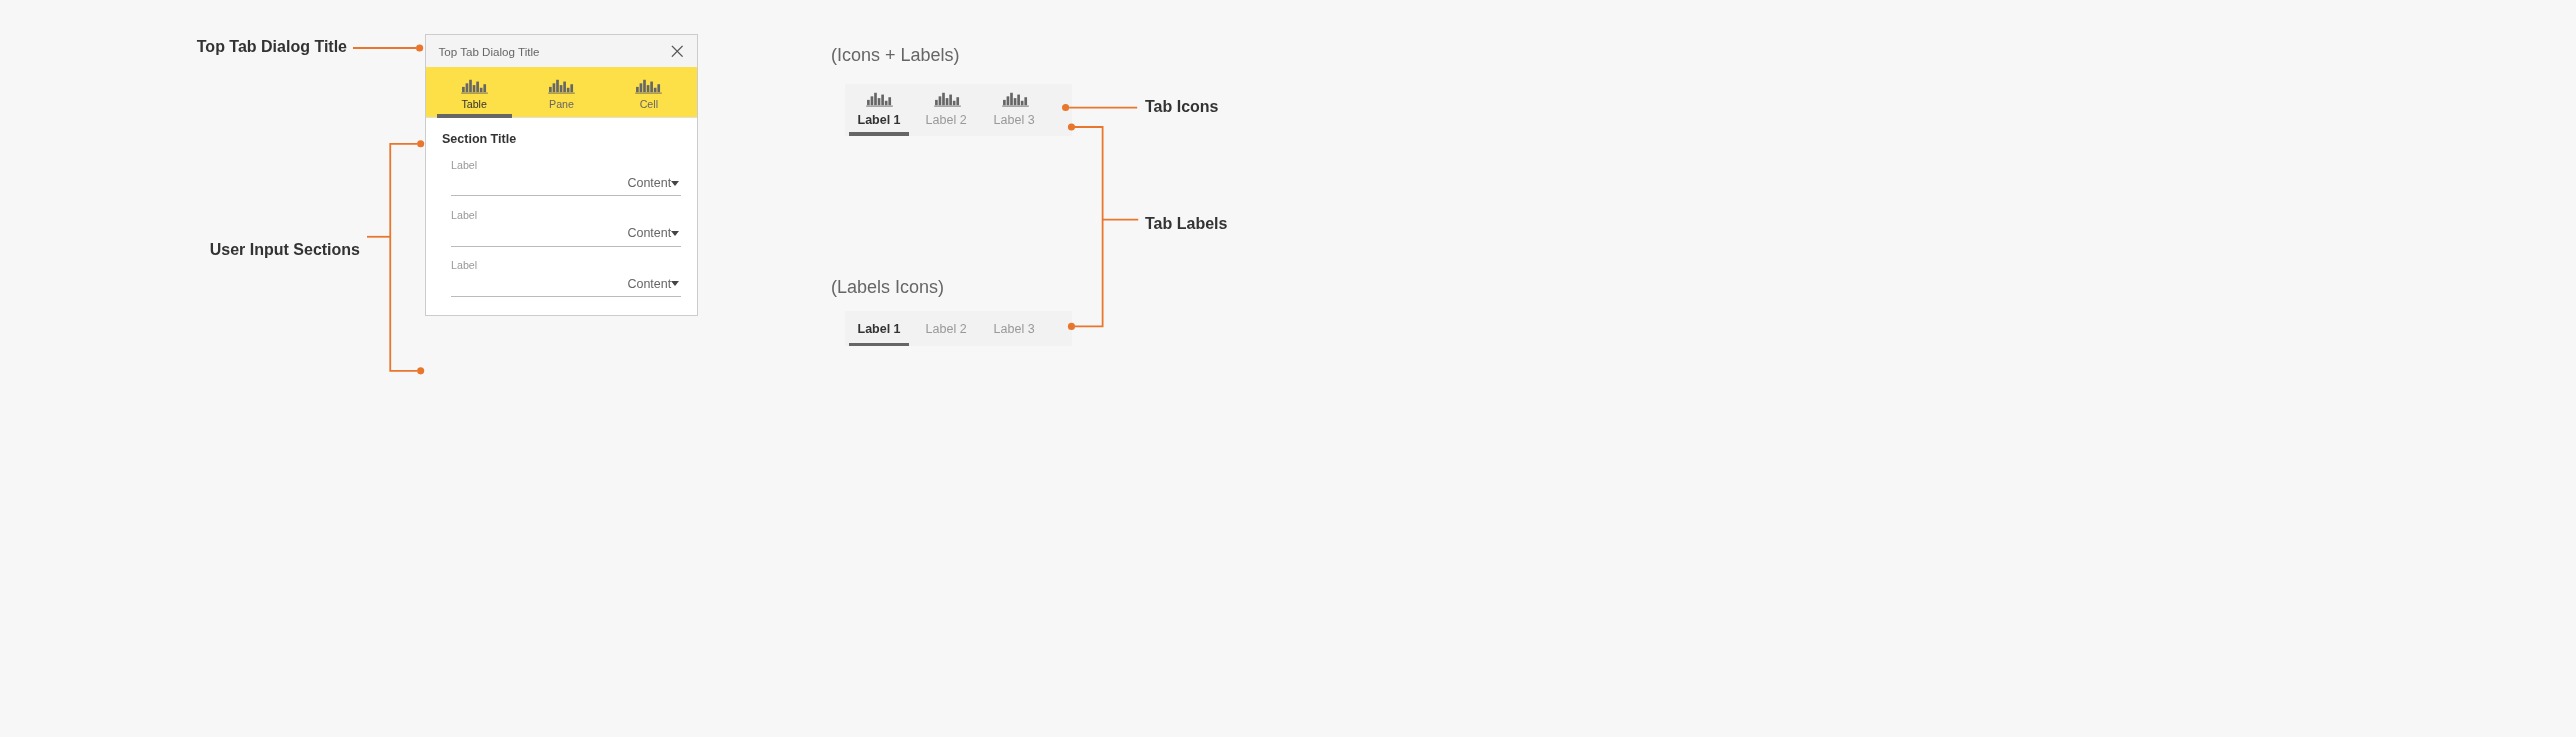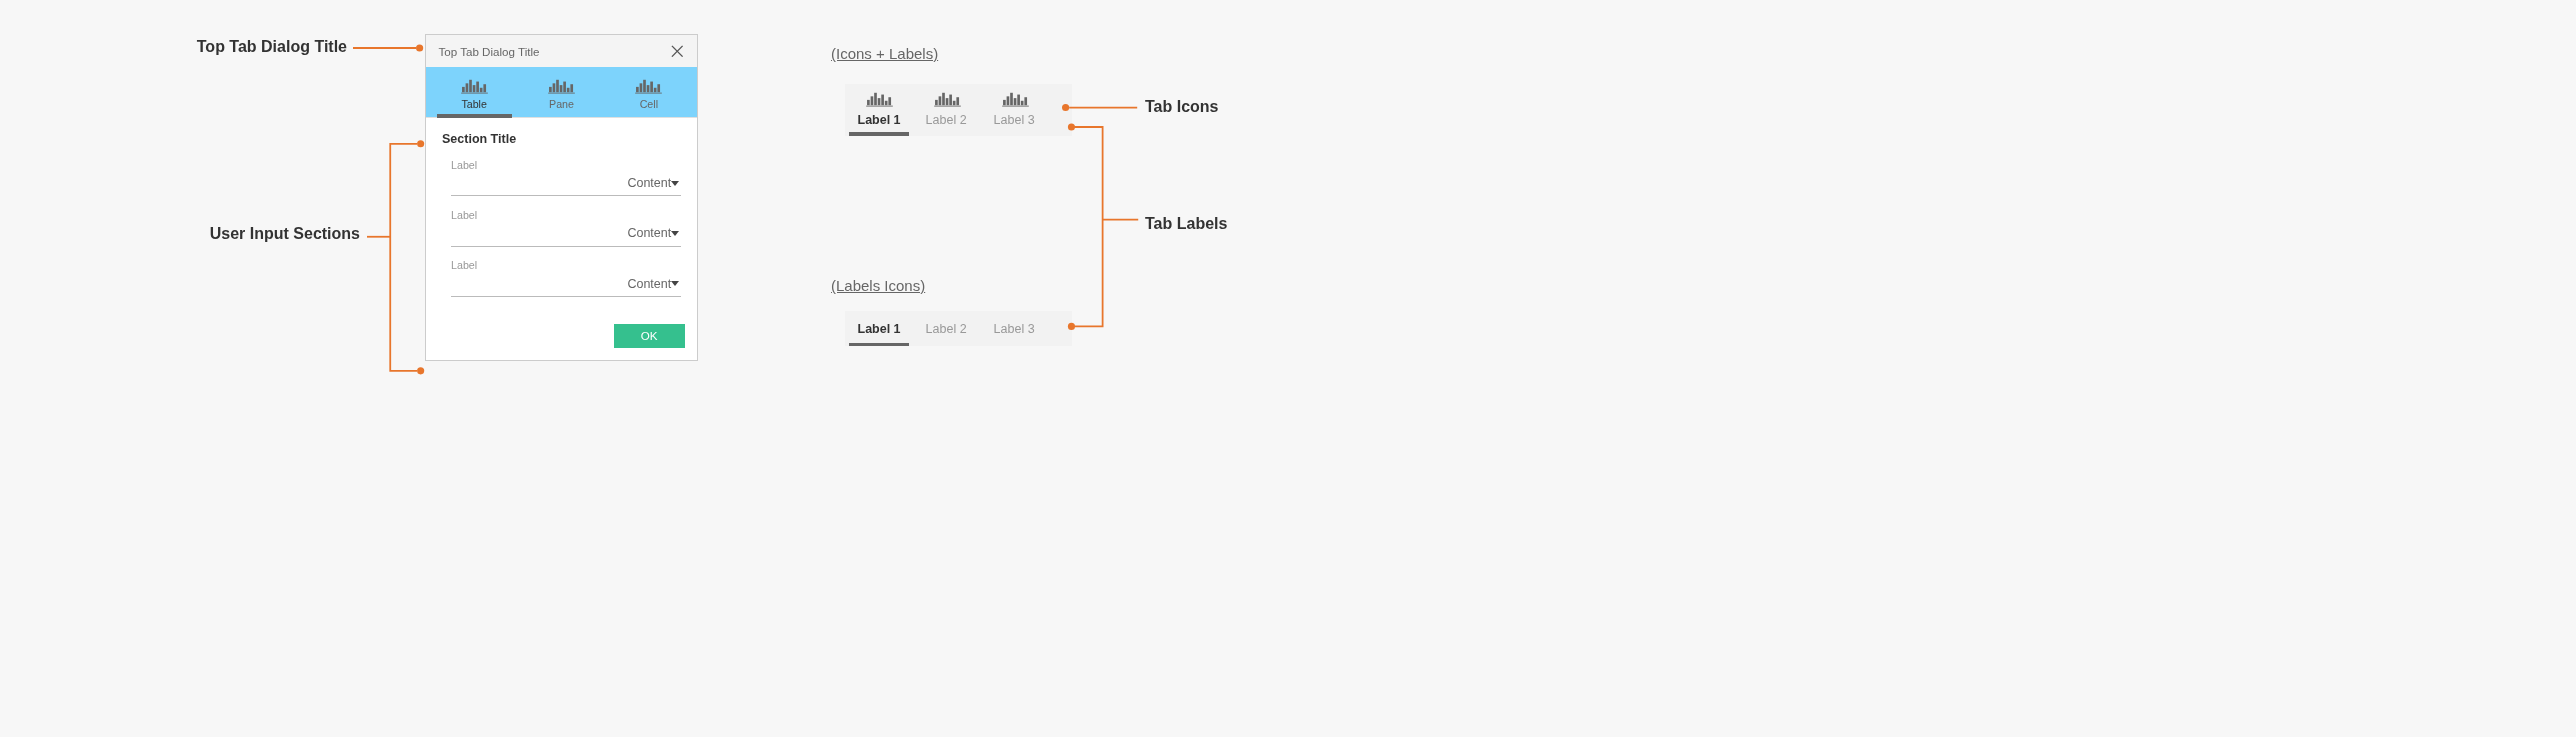--- a/index.html
+++ b/index.html
@@ -21,21 +21,21 @@
     border:0.9px solid var(--border);background:#fff;
   }
   .dialog-header{
     display:flex;align-items:center;justify-content:space-between;
     padding:9px 12.5px;background:#f4f4f4;
   }
   .dialog-title{font-size:11.6px;color:var(--text-muted);}
   .close-x{width:14.3px;height:14.3px;cursor:pointer;color:#555;display:flex;align-items:center;justify-content:center;}
   .close-x svg{width:12.5px;height:12.5px;}
 
-  .dialog-tabs{display:flex;background:#7dd3fc;padding:5.4px 5.4px 0 5.4px;gap:1.8px;border-bottom:0.9px solid var(--border-light);}
+  .dialog-tabs{display:flex;background:#fde047;padding:5.4px 5.4px 0 5.4px;gap:1.8px;border-bottom:0.9px solid var(--border-light);}
   .dialog-tab{flex:1;text-align:center;padding:5.4px 3.6px 7.2px 3.6px;cursor:pointer;font-size:10.7px;color:var(--text-muted);position:relative;}
   .dialog-tab .icon{display:flex;justify-content:center;margin-bottom:3.6px;}
   .dialog-tab.selected{color:var(--text);}
   .dialog-tab.selected::after{content:"";position:absolute;left:5.4px;right:5.4px;bottom:-0.9px;height:3.6px;background:#666;}
 
   .section{padding:14.3px 16px 5.4px 16px;}
   .section-title{font-size:12.5px;font-weight:700;color:var(--text);margin-bottom:12.5px;}
 
   .field{margin:0 0 12.5px 9px;}
   .field-label{font-size:10.7px;color:var(--text-light);margin-bottom:1.8px;}
@@ -49,40 +49,40 @@
   
   .callout{position:absolute;font-size:16px;font-weight:700;color:var(--text);}
   .callout.left{text-align:right;}
   .callout.right{text-align:center;}
 
   .conn{position:absolute;pointer-events:none;}
   .conn path,.conn line,.conn polyline{stroke:var(--orange);stroke-width:2;fill:none;}
   .dot{fill:var(--orange);}
 
   
-  .demo-header{position:absolute;font-size:15px;color:var(--text-muted);text-decoration:underline;}
+  .demo-header{position:absolute;font-size:18px;color:var(--text-muted);}
 
   .demo-tabs{position:absolute;display:flex;background:#f2f2f2;}
   .demo-tab{padding:7.2px 12.5px 9px 12.5px;text-align:left;cursor:pointer;font-size:12.5px;color:var(--text-light);position:relative;min-width:68px;}
   .demo-tab.selected{color:var(--text);font-weight:600;}
   .demo-tab.selected::after{content:"";position:absolute;left:3.6px;right:3.6px;bottom:0;height:3.6px;background:#666;}
   .demo-tab .icon{display:flex;justify-content:center;margin-bottom:5.4px;}
   .label-only .demo-tab{padding:10.7px 12.5px;}
 
   
   .bars-icon rect{fill:#666;}
   .bars-icon line{stroke:#666;stroke-width:1;}
 
 </style>
 </head>
 <body>
 
 <div class="callout left" style="left:0;top:38px;width:347px;">Top Tab Dialog Title</div>
 
-<div class="callout left" style="left:0;top:225px;width:360px;padding-left:32px;">User Input Sections</div>
+<div class="callout left" style="left:0;top:241px;width:360px;padding-left:32px;">User Input Sections</div>
 
 <svg class="conn" style="left:353px;top:39px;width:72px;height:18px;" viewBox="0 0 80 20" width="72" height="18">
   <line x1="0" y1="10" x2="70" y2="10"></line>
   <circle class="dot" cx="74" cy="10" r="4"></circle>
 </svg>
 
 <svg class="conn" style="left:367px;top:140px;width:59px;height:240px;" viewBox="0 0 66 268" width="59" height="240">
   <polyline points="56,4 26,4 26,258 56,258"></polyline>
   <line x1="0" y1="108" x2="26" y2="108"></line>
   <circle class="dot" cx="60" cy="4" r="4"></circle>
@@ -167,23 +167,20 @@
     </div>
     <div class="field">
       <div class="field-label">Label</div>
       <div class="field-input">
         <span class="field-content">Content</span>
         <span class="caret"></span>
       </div>
     </div>
   </div>
 
-  <div class="dialog-footer">
-    <button class="ok-btn">OK</button>
-  </div>
 </div>
 
 <div class="demo-header" style="left:831px;top:45px;">(Icons + Labels)</div>
 
 <div class="demo-tabs" style="left:845px;top:84px;width:227px;">
   <div class="demo-tab selected">
     <span class="icon">
       <svg class="bars-icon" width="27" height="16" viewBox="0 0 30 18">
         <rect x="1" y="10" width="3" height="6"></rect>
           <rect x="5" y="6" width="3" height="10"></rect>

